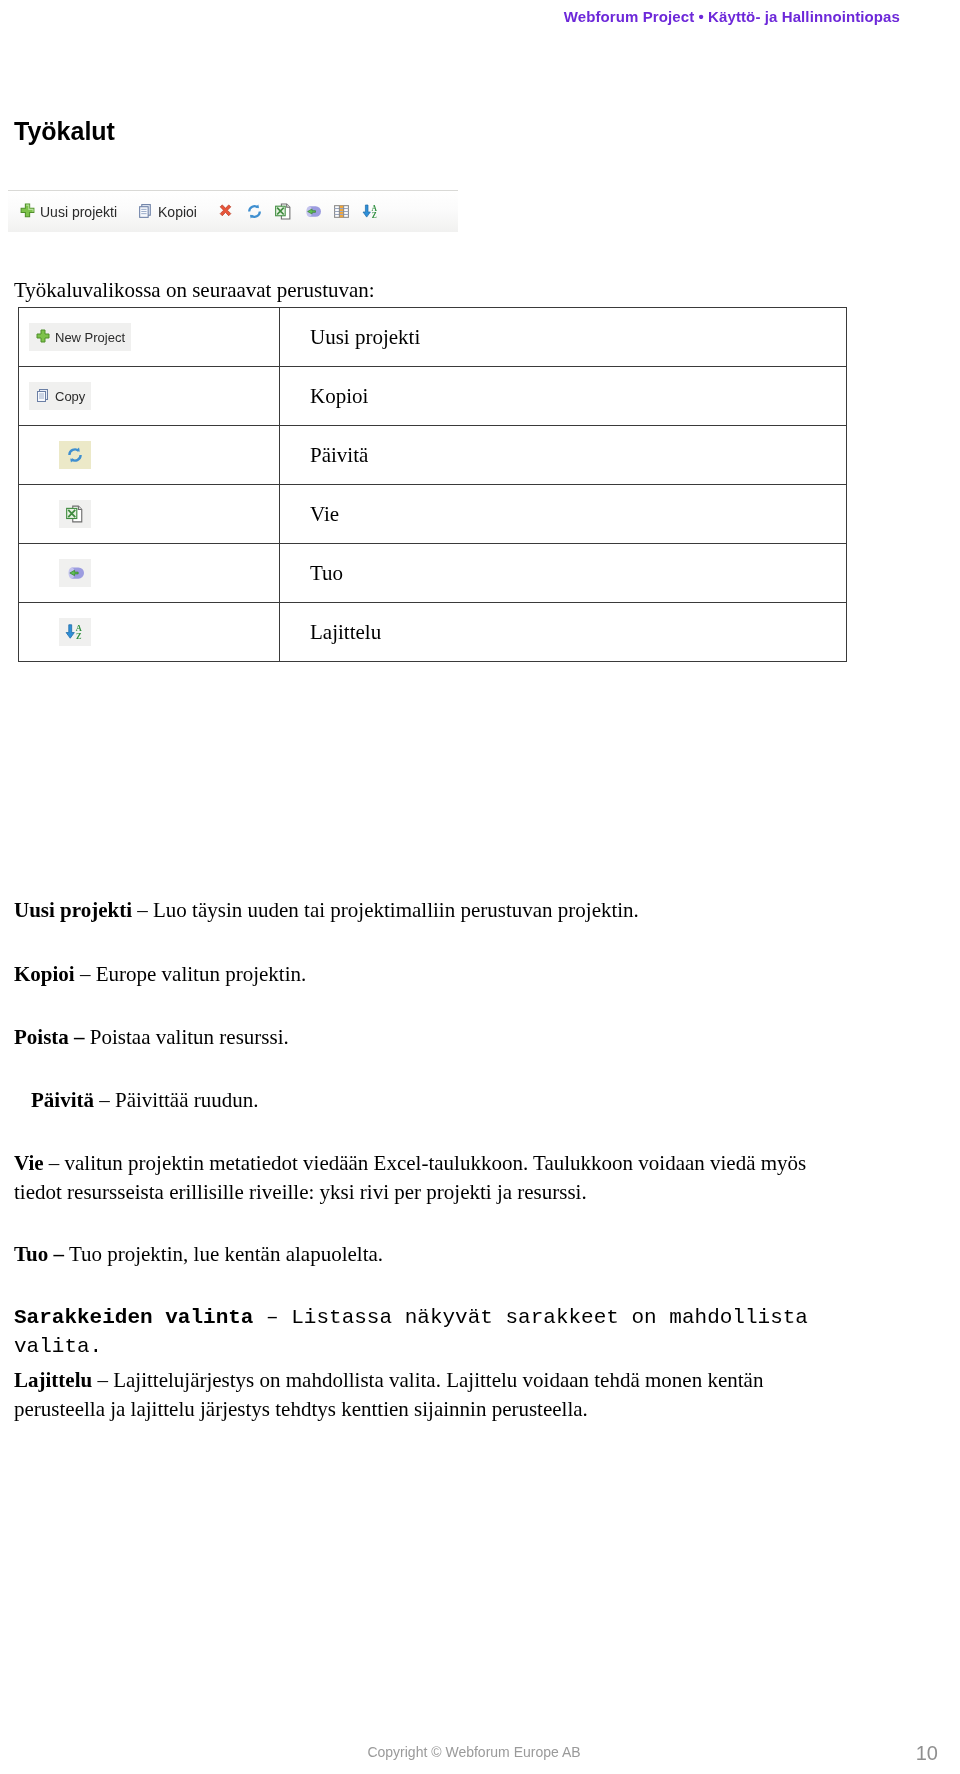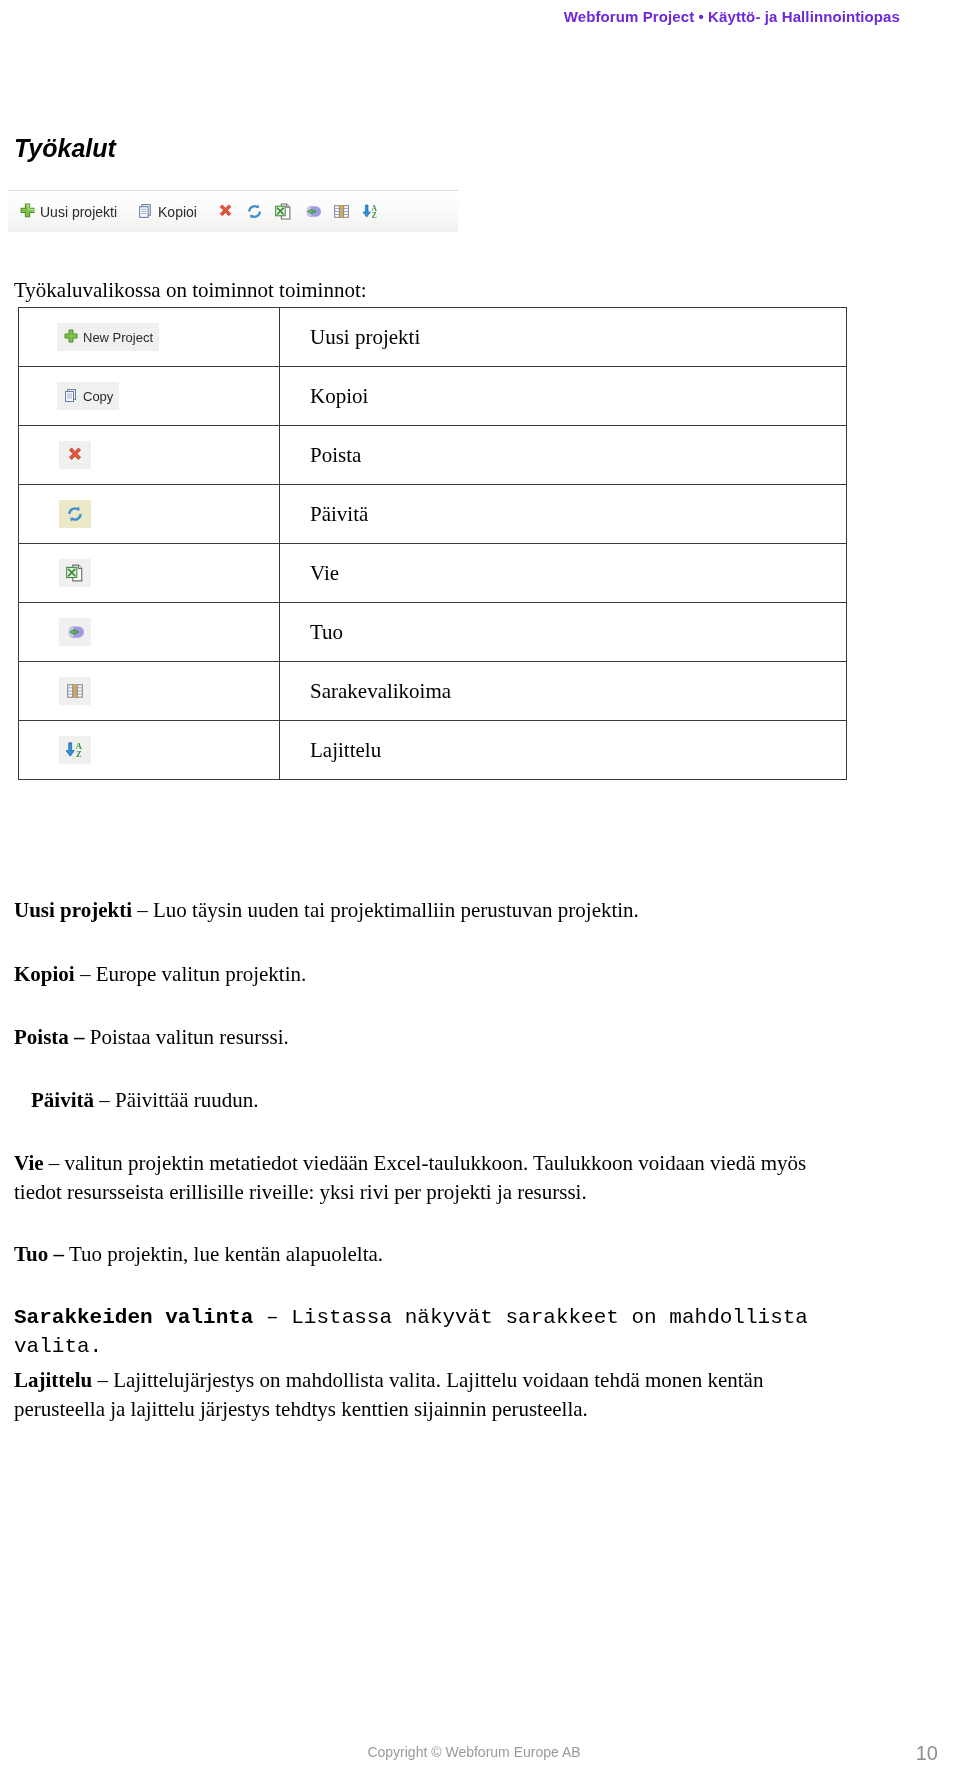--- a/index.html
+++ b/index.html
@@ -26,24 +26,23 @@
     font-family: "Liberation Sans", sans-serif;
     font-weight: bold;
     font-size: 15px;
     letter-spacing: 0.1px;
     color: #6d28d9;
   }
 
   
   .page-title {
     position: absolute;
-    top: 134px;
+    top: 117px;
     left: 14px;
     font-family: "Liberation Sans", sans-serif;
-    font-style: italic;
     font-weight: bold;
     font-size: 25px;
     color: #000;
   }
 
   
   .toolbar-strip {
     position: absolute;
     top: 190px;
     left: 8px;
@@ -103,21 +102,20 @@
     padding-left: 30px;
     font-size: 21px;
   }
   .btn-chip {
     display: inline-flex;
     align-items: center;
     background: #f0f0ef;
     height: 28px;
     padding: 1px 6px;
     box-sizing: border-box;
-    margin-left: 28px;
   }
   .btn-chip.square { width: 32px; justify-content: center; padding: 0; }
   .chip-text {
     font-family: "Liberation Sans", sans-serif;
     font-size: 13px;
     color: #2b2b2b;
     margin-left: 4px;
     white-space: nowrap;
   }
   .chip-refresh { background: #ece9c8; }
@@ -257,21 +255,21 @@
       <svg width="18" height="17" viewBox="0 0 18 16">
         <path d="M3.4 1.5 h2.6 v7 h2.4 L4.7 13.6 L1 8.5 h2.4 z" fill="#2f8fd8" stroke="#1f6ba8" stroke-width="0.7"></path>
         <text x="9.6" y="7.4" font-family="Liberation Serif, serif" font-size="7.5" font-weight="bold" fill="#2f8f3f">A</text>
         <text x="9.8" y="14.6" font-family="Liberation Serif, serif" font-size="7.5" font-weight="bold" fill="#2f8f3f">Z</text>
       </svg>
     </span>
   </div>
 
 </div>
 
-<div class="intro-line">Työkaluvalikossa on toiminnot toiminnot:</div>
+<div class="intro-line">Työkaluvalikossa on seuraavat perustuvan:</div>
 
 <table class="func-table">
   <tbody>
 
     <tr>
       <td class="icon-cell">
         <span class="btn-chip">
           <span>
             <svg width="16" height="16" viewBox="0 0 16 16">
               <path d="M6 1 h4 v4 h4 v4 h-4 v4 h-4 v-4 h-4 v-4 h4 z" fill="#7dc24b" stroke="#4f8f2a" stroke-width="1"></path>
@@ -294,32 +292,20 @@
               <line x1="4" y1="8" x2="9" y2="8" stroke="#9fb0cc"></line>
               <line x1="4" y1="10" x2="9" y2="10" stroke="#9fb0cc"></line>
             </svg>
           </span>
           <span class="chip-text">Copy</span>
         </span>
       </td>
       <td class="label-cell">Kopioi</td>
     </tr>
 
-    <tr>
-      <td class="icon-cell">
-        <span class="btn-chip square" style="margin-left:30px">
-          <span>
-            <svg width="18" height="18" viewBox="0 0 16 16">
-              <path d="M3 3.6 L5 1.8 L8 5 L11 1.8 L13 3.6 L9.8 6.8 L13 10 L11 12 L8 8.8 L5 12 L3 10 L6.2 6.8 Z" fill="#e8553a" stroke="#b63a22" stroke-width="0.7" stroke-linejoin="round"></path>
-            </svg>
-          </span>
-        </span>
-      </td>
-      <td class="label-cell">Poista</td>
-    </tr>
 
     <tr>
       <td class="icon-cell">
         <span class="btn-chip square chip-refresh" style="margin-left:30px">
           <span>
             <svg width="18" height="18" viewBox="0 0 16 16">
               <path d="M3 8 a5 5 0 0 1 8.2 -3.8" fill="none" stroke="#3f8fd0" stroke-width="2.1"></path>
               <path d="M13 8 a5 5 0 0 1 -8.2 3.8" fill="none" stroke="#3f8fd0" stroke-width="2.1"></path>
               <path d="M11.6 1.4 l0.6 3.6 l-3.4 -0.9 z" fill="#3f8fd0"></path>
               <path d="M4.4 14.6 l-0.6 -3.6 l3.4 0.9 z" fill="#3f8fd0"></path>
@@ -354,38 +340,20 @@
               <path d="M5 3 h6 a2.6 2.6 0 0 1 0 10 h-6 z" fill="#9c9ce0"></path>
               <ellipse cx="5" cy="8" rx="2.8" ry="5" fill="#c3c3ee"></ellipse>
               <path d="M7.6 5.6 L3.4 8 L7.6 10.4 V8.8 h3.2 v-1.6 H7.6 z" fill="#5fbf55" stroke="#2f7d2a" stroke-width="0.6"></path>
             </svg>
           </span>
         </span>
       </td>
       <td class="label-cell">Tuo</td>
     </tr>
 
-    <tr>
-      <td class="icon-cell">
-        <span class="btn-chip square" style="margin-left:30px">
-          <span>
-            <svg width="18" height="18" viewBox="0 0 16 16">
-              <rect x="1.5" y="2.5" width="13" height="11" fill="#fdfdfd" stroke="#8a8a8a"></rect>
-              <rect x="6" y="2.5" width="4" height="11" fill="#f0a63c"></rect>
-              <line x1="1.5" y1="5.2" x2="14.5" y2="5.2" stroke="#9aa7c0"></line>
-              <line x1="1.5" y1="8" x2="14.5" y2="8" stroke="#9aa7c0"></line>
-              <line x1="1.5" y1="10.8" x2="14.5" y2="10.8" stroke="#9aa7c0"></line>
-              <line x1="6" y1="2.5" x2="6" y2="13.5" stroke="#8a8a8a"></line>
-              <line x1="10" y1="2.5" x2="10" y2="13.5" stroke="#8a8a8a"></line>
-            </svg>
-          </span>
-        </span>
-      </td>
-      <td class="label-cell">Sarakevalikoima</td>
-    </tr>
 
     <tr>
       <td class="icon-cell">
         <span class="btn-chip square" style="margin-left:30px">
           <span>
             <svg width="20" height="18" viewBox="0 0 18 16">
               <path d="M3.4 1.5 h2.6 v7 h2.4 L4.7 13.6 L1 8.5 h2.4 z" fill="#2f8fd8" stroke="#1f6ba8" stroke-width="0.7"></path>
               <text x="9.6" y="7.4" font-family="Liberation Serif, serif" font-size="7.5" font-weight="bold" fill="#2f8f3f">A</text>
               <text x="9.8" y="14.6" font-family="Liberation Serif, serif" font-size="7.5" font-weight="bold" fill="#2f8f3f">Z</text>
             </svg>

